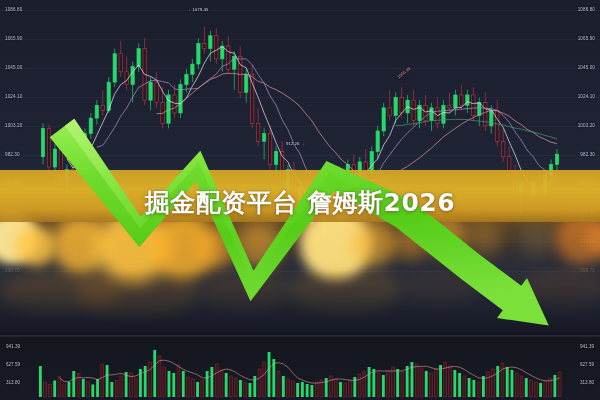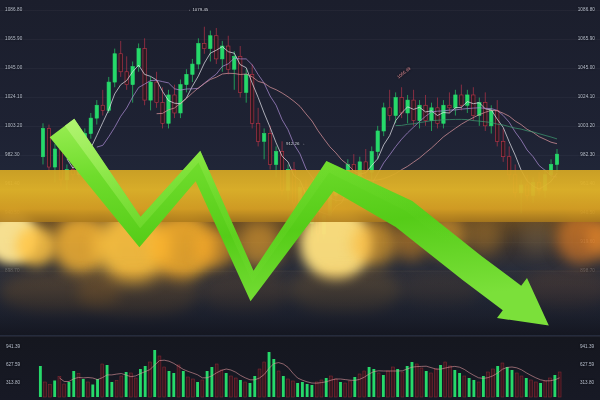--- a/index.html
+++ b/index.html
@@ -493,14 +493,15 @@
           <stop offset="0%" stop-color="#B6F577" stop-opacity=".85"></stop>
           <stop offset="45%" stop-color="#8CE843" stop-opacity=".25"></stop>
           <stop offset="100%" stop-color="#5FD221" stop-opacity="0"></stop>
         </linearGradient>
       </defs>
       <path id="arrow-path" fill="url(#ag)" d="M74.3 118.8L140.6 216.7L200.3 150.8L253.5 270.7L326.4 161.1L412.3 201.1L481.4 255.9L521.2 285.7L527.0 278.0L548.8 325.6L497.0 318.0L502.8 310.3L462.6 280.1L395.7 226.9L333.6 190.9L250.5 301.3L195.7 181.2L139.4 247.3L49.7 137.2Z"></path>
       <path id="arrow-gloss" fill="url(#agl)" d="M74.3 118.8L140.6 216.7L200.3 150.8L253.5 270.7L326.4 161.1L412.3 201.1L481.4 255.9L521.2 285.7L514.2 295.1L474.2 265.1L406.0 210.9L329.1 172.4L252.4 282.3L198.5 162.4L140.1 228.3L64.9 125.8Z"></path>
     </svg>
   </div>
 
+  <div class="headline">掘金配资平台 詹姆斯2026</div>
 
 </div>
 
 </body></html>

